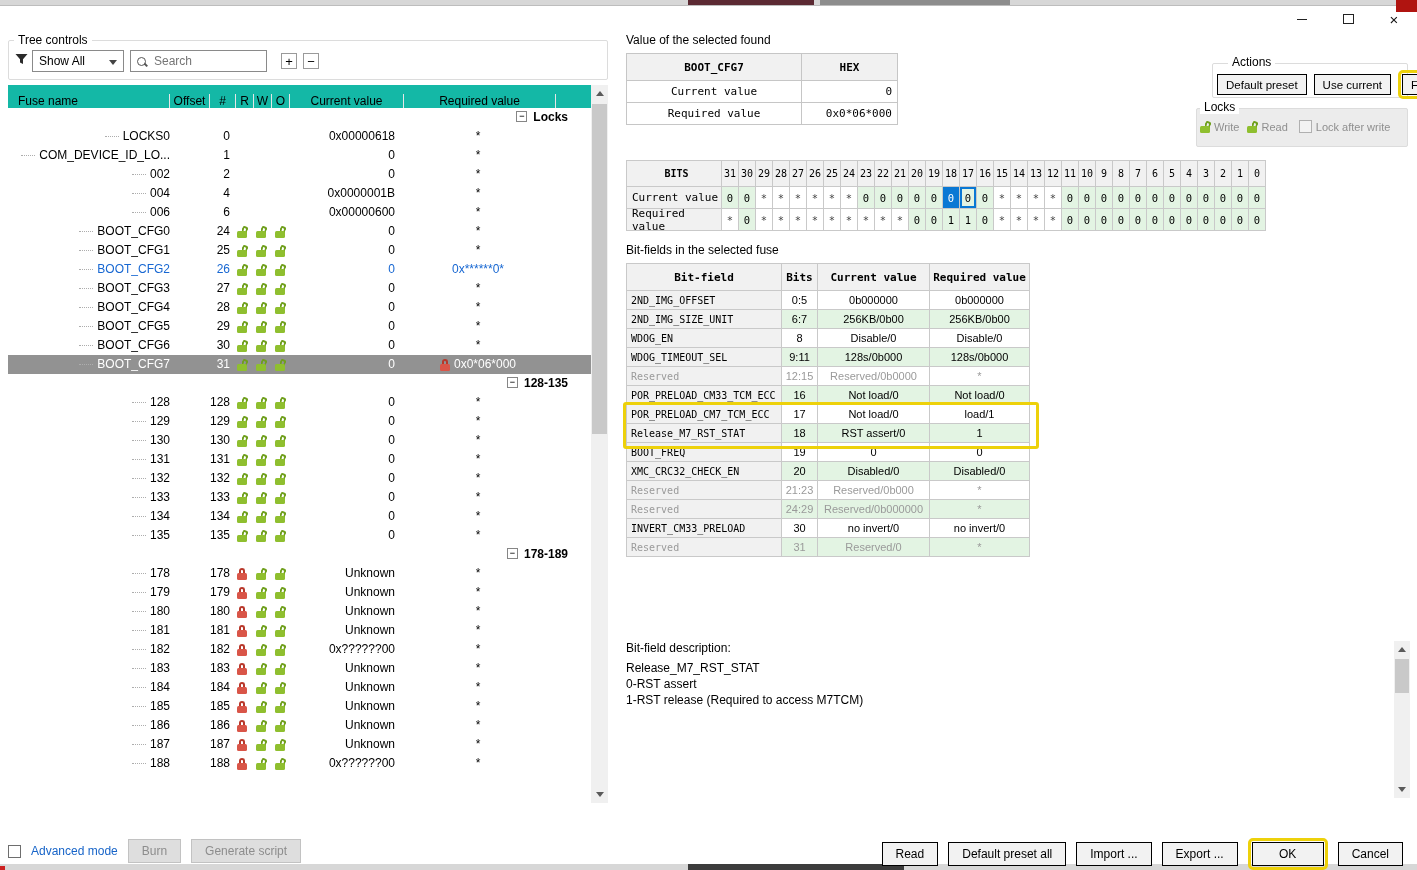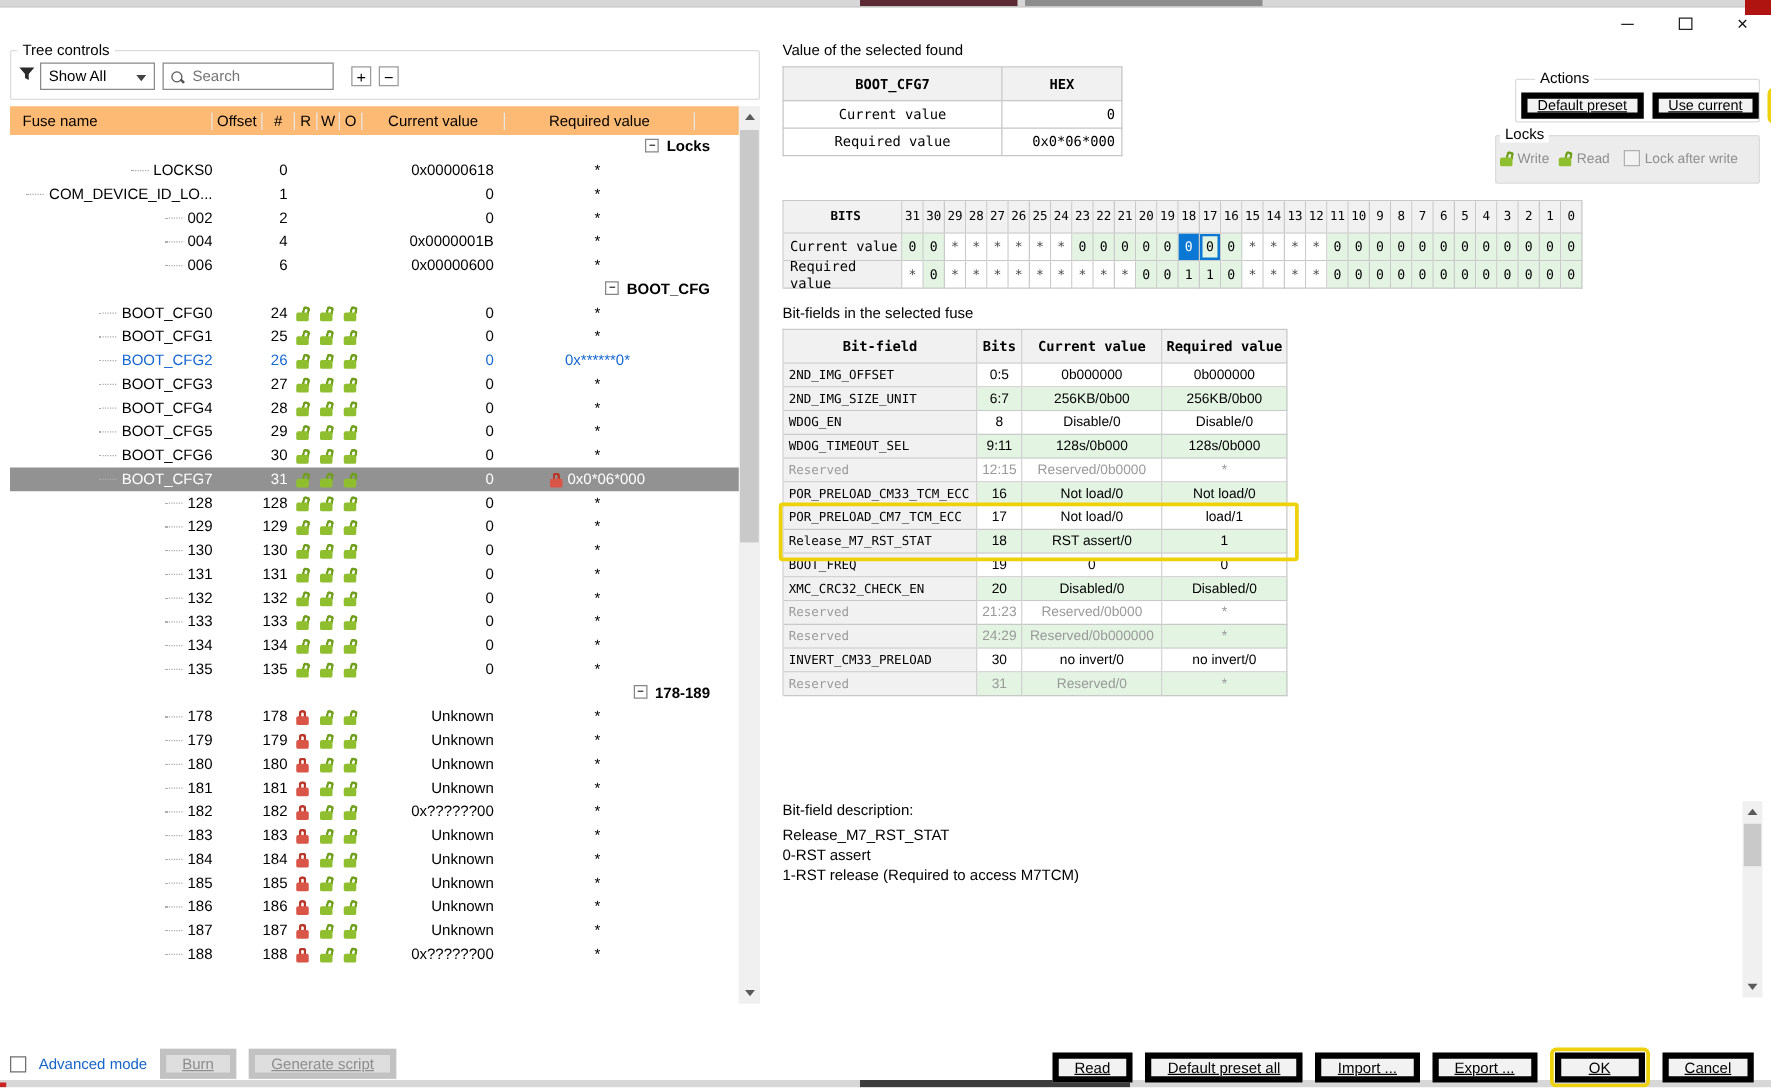--- a/index.html
+++ b/index.html
@@ -27,21 +27,21 @@
   
   .funnel{position:absolute;left:15px;top:53px;}
   .dd{position:absolute;left:32px;top:50px;width:92px;height:22px;border:1px solid #8a8a8a;background:#fff;display:flex;align-items:center;padding-left:6px;box-sizing:border-box;}
   .chev{position:absolute;right:6px;top:9px;width:0;height:0;border-left:4px solid transparent;border-right:4px solid transparent;border-top:5px solid #444;}
   .search{position:absolute;left:130px;top:50px;width:137px;height:22px;border:1px solid #8a8a8a;background:#fff;display:flex;align-items:center;box-sizing:border-box;padding-left:6px;}
   .mag{position:relative;width:7px;height:7px;border:1.5px solid #555;border-radius:50%;margin-right:6px;flex:none;}
   .mag::after{content:"";position:absolute;width:4px;height:1.5px;background:#555;transform:rotate(45deg);right:-3px;bottom:-1px;}
   .search input{border:none;outline:none;width:100px;font-size:12px;font-family:inherit;color:#333;background:transparent;}
   .sqbtn{position:absolute;width:16px;height:16px;border:1px solid #9a9a9a;background:#fff;display:flex;align-items:center;justify-content:center;font-size:13px;line-height:1;top:53px;box-sizing:border-box;}
   
-  .thead{position:absolute;left:8px;top:85px;width:584px;height:23px;display:flex;border-bottom:1px solid #d9d9d9;background:#fdba74;align-items:center;}
+  .thead{position:absolute;left:8px;top:85px;width:584px;height:23px;display:flex;border-bottom:1px solid #d9d9d9;background:#14b8a6;align-items:flex-end;}
   .th{box-sizing:border-box;border-right:1px solid #e6e6e6;display:flex;align-items:center;justify-content:center;white-space:nowrap;}
   .th.n0{width:162px;justify-content:flex-start;padding-left:10px;}
   .th.n1{width:40px;}.th.n2{width:26px;}.th.n3,.th.n4,.th.n5{width:18px;}
   .th.n6{width:114px;}.th.n7{width:152px;}.th.n8{width:36px;border-right:none;}
   .tbody{position:absolute;left:8px;top:108px;width:584px;height:697px;overflow:hidden;background:#fff;}
   .trow{display:flex;height:19px;line-height:19px;white-space:nowrap;}
   .trow .c{flex:none;box-sizing:border-box;overflow:hidden;}
   .c.name{width:162px;padding-left:3px;text-align:right;}
   .c.name.child{padding-left:13px;}
   .c.name.child::before{content:"";display:inline-block;width:14px;height:1px;border-top:1px dotted #adadad;vertical-align:middle;margin-right:4px;}
@@ -69,21 +69,21 @@
   .tri-dn{width:0;height:0;border-left:4px solid transparent;border-right:4px solid transparent;border-top:5px solid #5a5a5a;}
   .sb .thumb{position:absolute;left:1px;right:1px;background:#c9c9c9;}
   
   .status{position:absolute;left:10px;top:852px;display:flex;align-items:flex-end;gap:9px;margin-top:20px;}
   .ckicon.big{width:12px;height:6px;border-left:3px solid #2fa93c;border-bottom:3px solid #2fa93c;}
   .f-left{position:absolute;left:8px;top:839px;display:flex;align-items:center;gap:10px;}
   .f-right{position:absolute;right:14px;top:838px;display:flex;align-items:center;gap:10px;}
   .cb{width:13px;height:13px;border:1px solid #6e6e6e;background:#fff;box-sizing:border-box;flex:none;}
   .cb.dis{border-color:#b0b0b0;background:#f3f3f3;}
   .advlabel{color:#1764c8;}
-  .btn{display:inline-flex;align-items:center;justify-content:center;height:24px;padding:0 13px;background:#f2f2f2;border:5px solid #000000;box-sizing:border-box;font-size:12px;color:#000;white-space:nowrap;text-decoration:underline;}
+  .btn{display:inline-flex;align-items:center;justify-content:center;height:24px;padding:0 13px;background:#f2f2f2;border:1px solid #000000;box-sizing:border-box;font-size:12px;color:#000;white-space:nowrap;}
   .btn.dis{background:#dedede;color:#8d8d8d;border-color:#c2c2c2;}
   .btn.ok{min-width:72px;}
   .btn.sm{height:21px;padding:0 8px;font-size:11.5px;}
   .ring{display:inline-flex;border:3px solid #edd10a;border-radius:5px;padding:1px;}
   
   .fuse-label{position:absolute;left:626px;top:33px;}
   .fvt{position:absolute;left:626px;top:53px;border-collapse:collapse;}
   .fvt th,.fvt td{border:1px solid #c6c6c6;box-sizing:border-box;}
   .fvt th{width:175px;height:27px;background:#f1f1f1;font-family:"DejaVu Sans Mono",monospace;font-size:11px;font-weight:bold;}
   .fvt th.hex{width:96px;}
@@ -216,23 +216,20 @@
         <span class="c cur">0x0000001B</span>
         <span class="c req">*</span>
       </div>
       <div class="trow">
         <span class="c name child">006</span>
         <span class="c off">6</span>
         <span class="c locks"></span>
         <span class="c cur">0x00000600</span>
         <span class="c req">*</span>
       </div>
-      <div class="trow group">
-        <span class="c name"><span class="exp">−</span>BOOT_CFG</span>
-      </div>
       <div class="trow">
         <span class="c name child">BOOT_CFG0</span>
         <span class="c off">24</span>
         <span class="c locks">
           <span class="lk g open"></span>
           <span class="lk g open"></span>
           <span class="lk g open"></span>
         </span>
         <span class="c cur">0</span>
         <span class="c req">*</span>
@@ -306,20 +303,23 @@
       <div class="trow selected">
         <span class="c name child">BOOT_CFG7</span>
         <span class="c off">31</span>
         <span class="c locks">
           <span class="lk g open"></span>
           <span class="lk g open"></span>
           <span class="lk g open"></span>
         </span>
         <span class="c cur">0</span>
         <span class="c req"><span class="lk r" style="margin-right:4px;"></span>0x0*06*000</span>
+      </div>
+      <div class="trow group">
+        <span class="c name"><span class="exp">−</span>128-135</span>
       </div>
       <div class="trow">
         <span class="c name child">128</span>
         <span class="c off">128</span>
         <span class="c locks">
           <span class="lk g open"></span>
           <span class="lk g open"></span>
           <span class="lk g open"></span>
         </span>
         <span class="c cur">0</span>

